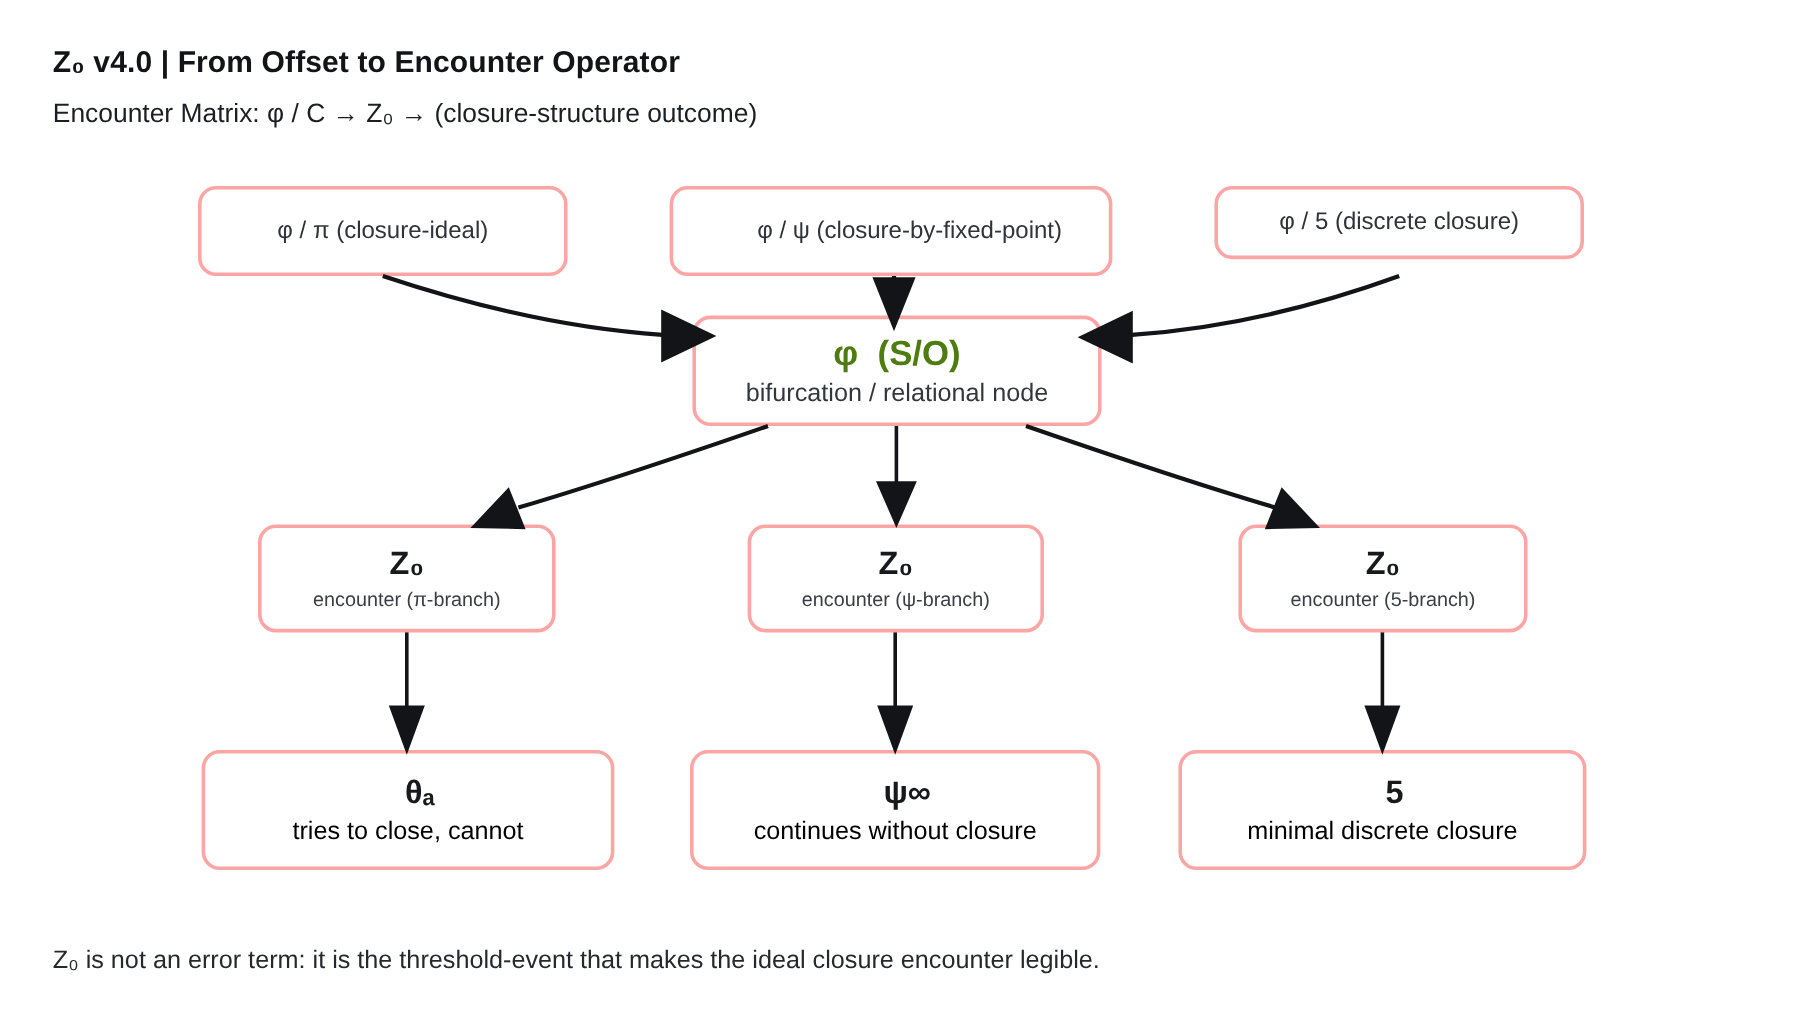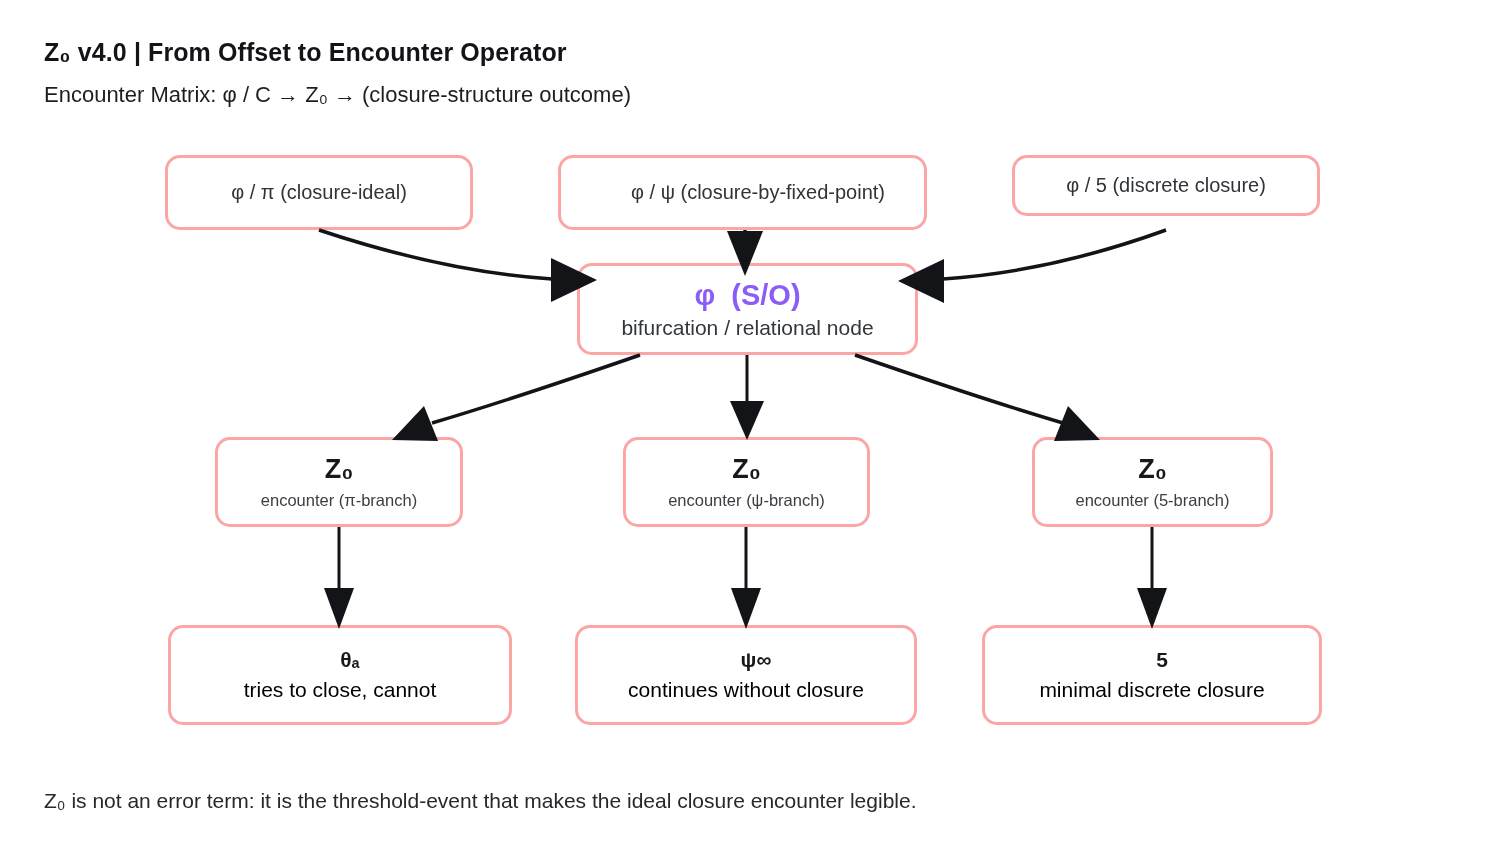--- a/index.html
+++ b/index.html
@@ -56,42 +56,42 @@
     line-height: 1.25;
   }
   .node .main {
     font-size: 20px;
     font-weight: 400;
     color: #303439;
   }
   .node.hub .main {
     font-size: 29px;
     font-weight: 600;
-    color: #8b5cf6;
+    color: #4d7c0f;
     white-space: pre;
   }
   .node.hub .sub {
     font-size: 21px;
     font-weight: 400;
     color: #33373c;
     margin-top: 2px;
   }
   .node.enc .main {
     font-size: 27px;
     font-weight: 600;
     color: #17191c;
   }
   .node.enc .sub {
     font-size: 16.5px;
     font-weight: 400;
     color: #3a3e43;
     margin-top: 3px;
   }
   .node.outcome .main {
-    font-size: 21px;
+    font-size: 27px;
     font-weight: 600;
     color: #17191c;
     margin-left: 20px;
   }
   .node.outcome .sub {
     font-size: 21px;
     font-weight: 400;
     color: #000000;
     margin-top: 3px;
   }

